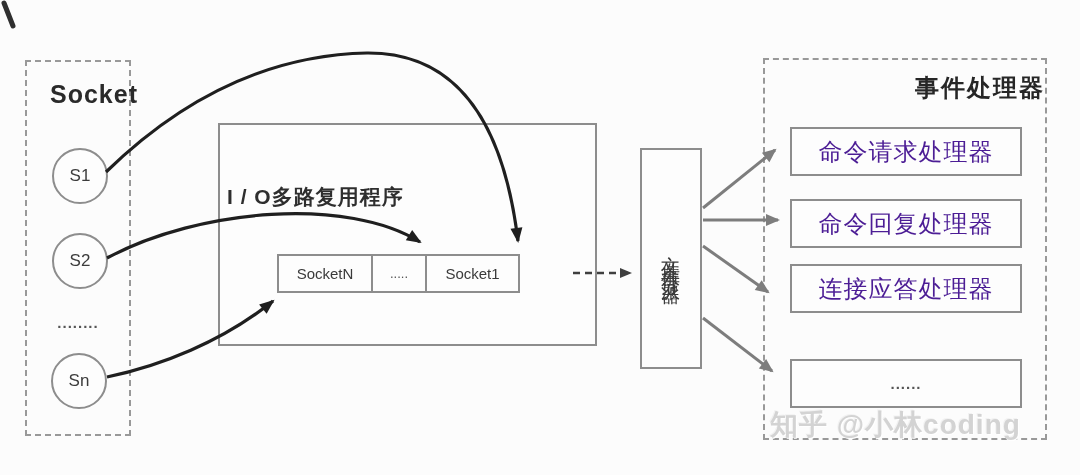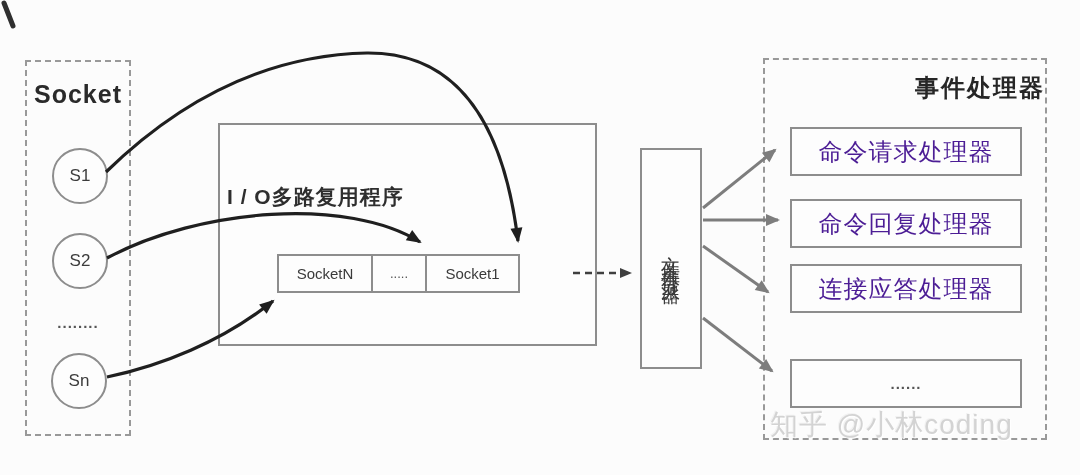--- a/index.html
+++ b/index.html
@@ -8,21 +8,21 @@
     background:#fcfcfc;
     font-family:"Liberation Sans","DejaVu Sans",sans-serif;
     color:#333;
   }
   
   .socket-panel{
     position:absolute;left:25px;top:60px;width:102px;height:372px;
     border:2px dashed #999;background:transparent;
   }
   .socket-title{
-    position:absolute;top:18px;left:0;width:100%;text-align:center;
+    position:absolute;top:18px;left:16px;width:100%;text-align:center;
     font-size:25px;font-weight:bold;color:#2a2a2a;letter-spacing:1px;
   }
   .sock-circle{
     position:absolute;width:56px;height:56px;border:2px solid #8d8d8d;
     border-radius:50%;background:#fdfdfd;display:flex;align-items:center;
     justify-content:center;font-size:17px;color:#3c3c3c;box-sizing:border-box;
   }
   .c-s1{left:25px;top:86px;}
   .c-s2{left:25px;top:171px;}
   .c-sn{left:24px;top:291px;}
@@ -77,21 +77,21 @@
     display:flex;align-items:center;justify-content:center;
     font-size:24px;color:#4c1d95;letter-spacing:1px;
   }
   .h1{top:67px;}
   .h2{top:139px;}
   .h3{top:204px;}
   .h4{top:299px;font-size:15px;font-weight:bold;color:#555;}
   
   .watermark{
     position:absolute;left:770px;top:406px;width:300px;
-    font-size:28px;font-weight:normal;color:#d3d3d3;letter-spacing:1px;
+    font-size:28px;font-weight:bold;color:#d3d3d3;letter-spacing:1px;
     text-shadow:1px 1px 0 #ffffff,-1px -1px 0 #f2f2f2;
     white-space:nowrap;
   }
   
   .arrows{
     position:absolute;left:0;top:0;width:1080px;height:475px;
     pointer-events:none;z-index:10;
   }
 </style>
 </head>

